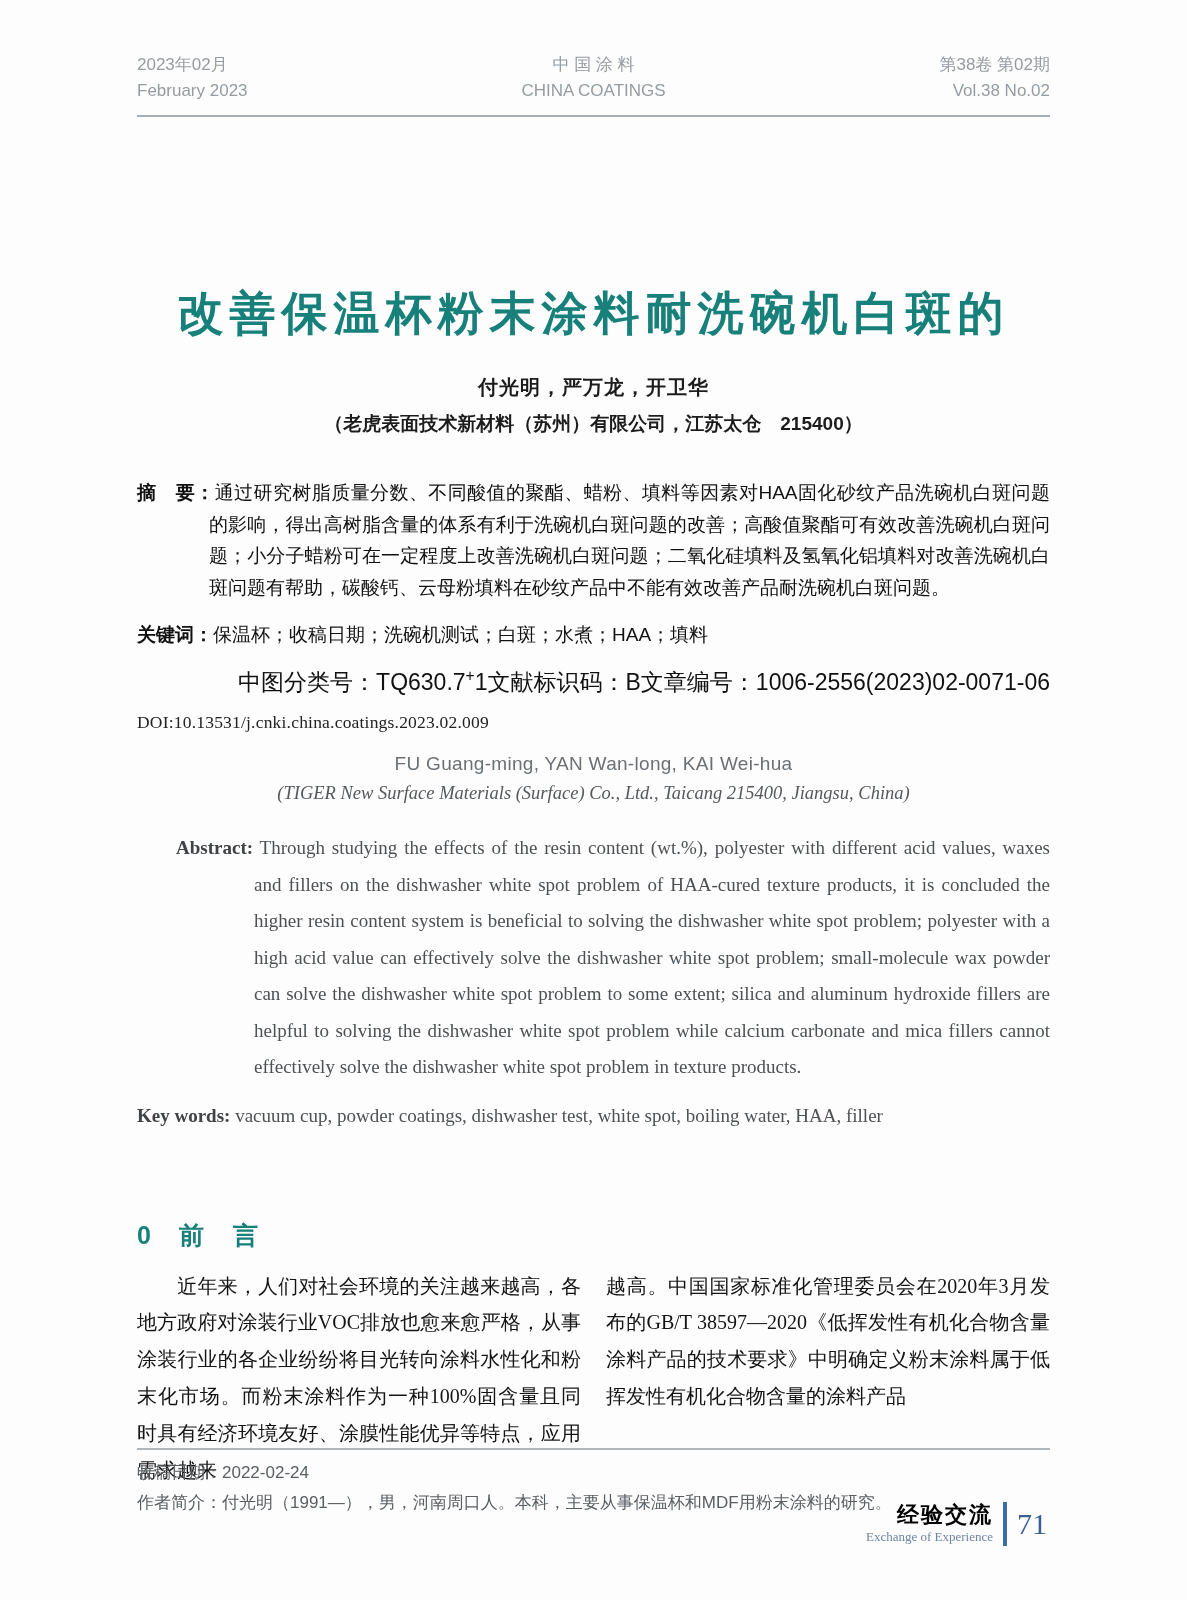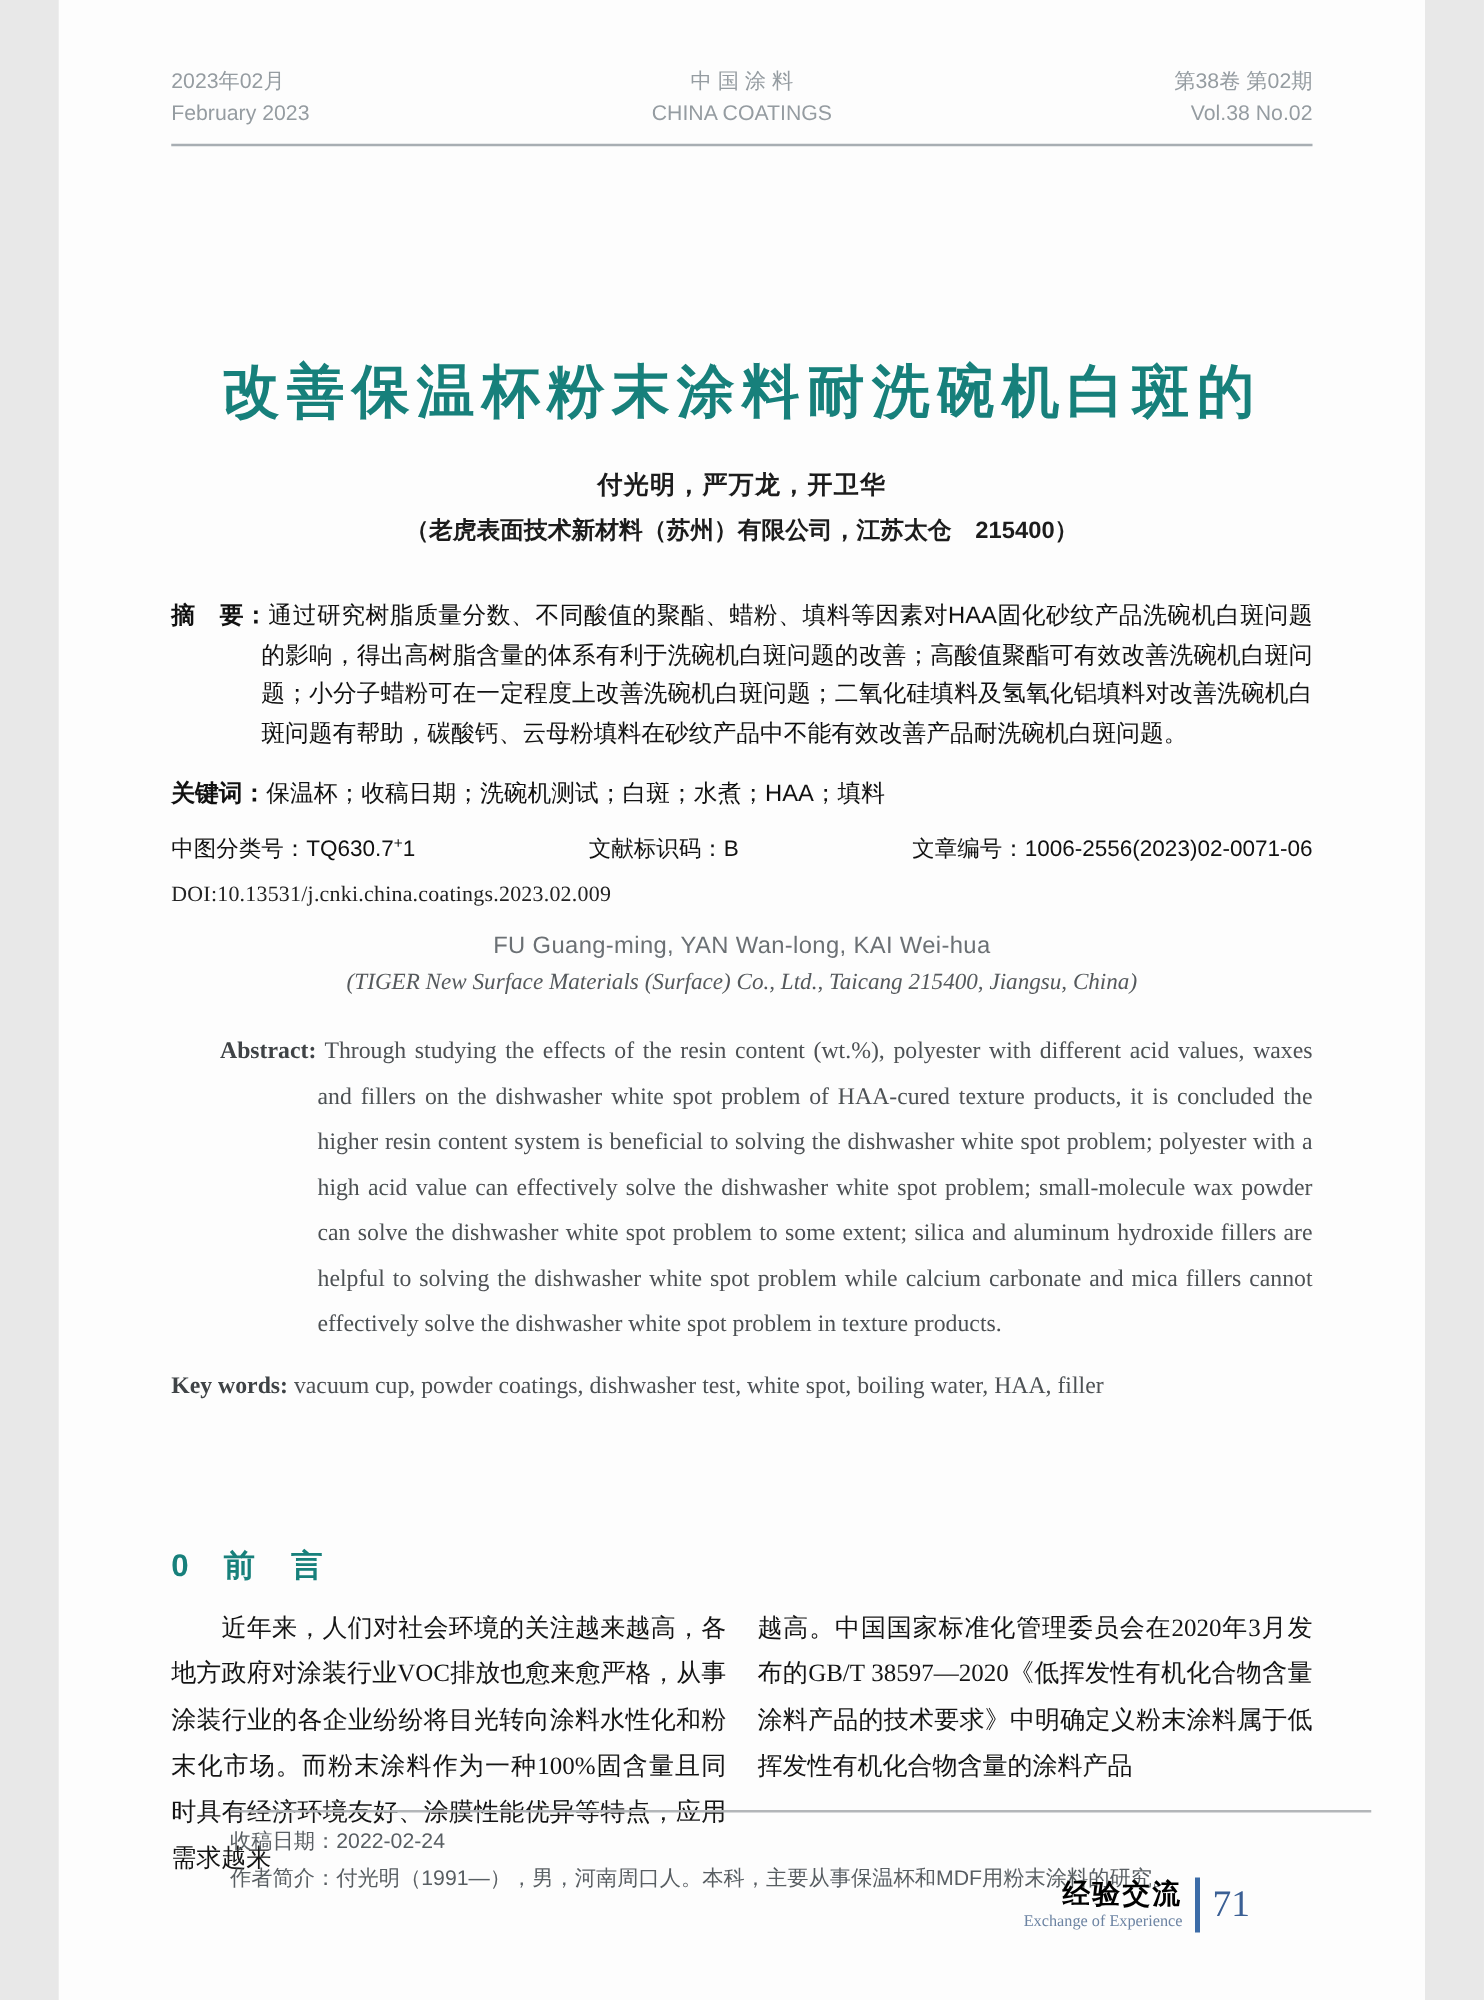--- a/index.html
+++ b/index.html
@@ -1,18 +1,18 @@
 <!DOCTYPE html>
 <html><head>
 <meta charset="utf-8">
 <style>
   html,body{margin:0;padding:0;background:#e8e8e8;}
   .page{
     position:relative;
-    width:1093px;height:1600px;
+    width:1187px;height:1600px;
     background:#fdfdfd;
     margin:0 auto;
     overflow:hidden;
     font-family:"Liberation Sans", sans-serif;
     color:#1c1c1c;
     box-sizing:border-box;
   }
   .content{width:913px;margin:0 auto;position:relative;}
 
   
@@ -50,22 +50,22 @@
     text-align:justify;
     padding-left:72px;text-indent:-72px;
   }
   .abstract-cn .lbl,.keywords-cn .lbl{font-weight:bold;}
   .keywords-cn{
     margin-top:8px;
     font-size:19px;color:#111;
   }
   .meta-row{
     margin-top:16px;
-    display:flex;justify-content:space-between;
-    font-size:18px;color:#111;
+    display:flex;justify-content:flex-end;
+    font-size:23px;color:#111;
   }
   .meta-row sup{font-size:0.68em;vertical-align:super;}
   .doi-line{
     margin-top:14px;
     font-family:"Liberation Serif", serif;
     font-size:17.5px;color:#222;letter-spacing:0.2px;
   }
 
   
   .title-en{
@@ -93,21 +93,21 @@
   .abstract-en .lbl,.keywords-en .lbl{font-weight:bold;color:#3f4346;}
   .keywords-en{
     margin-top:10px;
     font-family:"Liberation Serif", serif;
     font-size:19px;color:#4d5154;
     padding-left:92px;text-indent:-92px;
   }
 
   
   .section-head{
-    margin-top:116px;
+    margin-top:92px;
     color:#17807b;font-weight:bold;font-size:25px;letter-spacing:2px;
   }
   .section-head .num{margin-right:26px;}
   .body-cols{
     margin-top:16px;
     display:flex;justify-content:space-between;
   }
   .col{
     width:444px;
     font-family:"Liberation Serif", serif;

